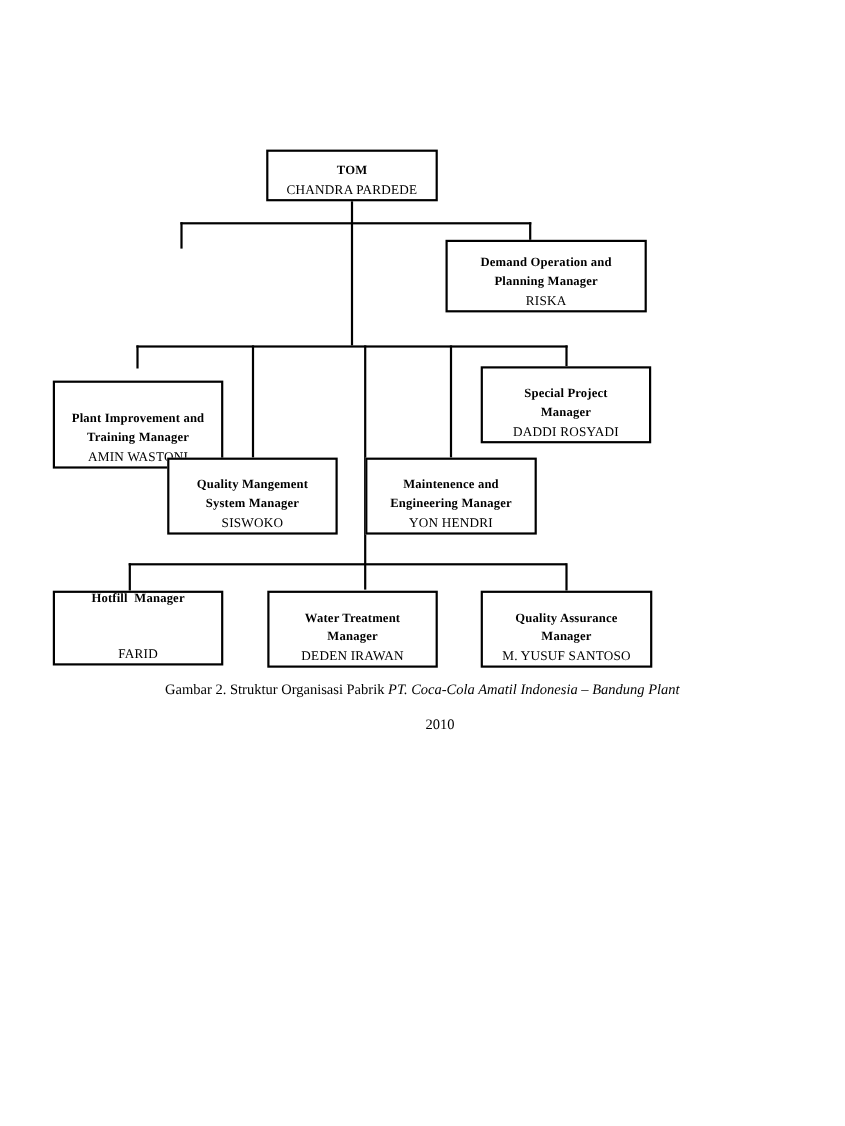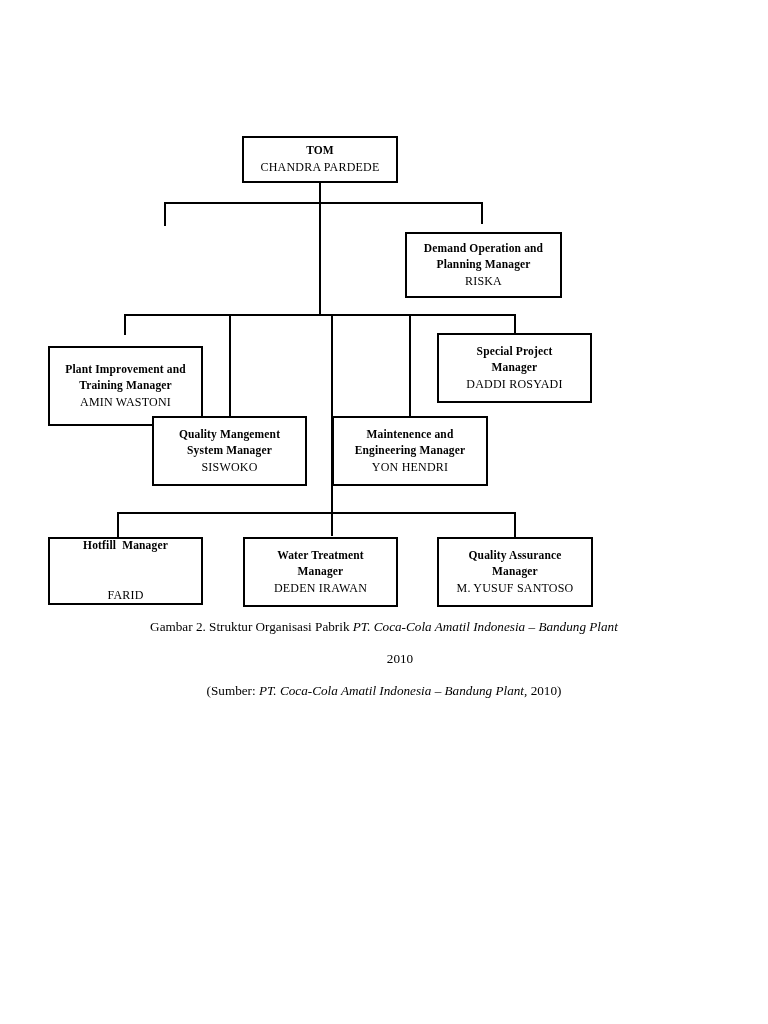--- a/index.html
+++ b/index.html
@@ -35,21 +35,21 @@
 
   
   .node {
     position: absolute;
     box-sizing: border-box;
     border: 2px solid #000000;
     background: #ffffff;
     display: flex;
     flex-direction: column;
     align-items: center;
-    justify-content: center;
+    justify-content: flex-end;
     text-align: center;
     line-height: 1.45;
     z-index: 5;
   }
   .node .title {
     font-weight: bold;
     font-size: 11.5px;
     letter-spacing: 0.15px;
     white-space: pre;
   }
@@ -102,21 +102,21 @@
   <div class="conn h" style="left:117px; top:512px; width:398px;"></div>
   <div class="conn v" style="left:117px; top:512px; height:25px;"></div>
   <div class="conn v" style="left:514px; top:512px; height:25px;"></div>
 
   <div class="node" style="left:242px; top:136px; width:156px; height:47px;">
     <div class="title">TOM</div>
     <div class="person">CHANDRA PARDEDE</div>
   </div>
 
 
-  <div class="node" style="left:405px; top:232px; width:157px; height:66px;">
+  <div class="node" style="left:405px; top:218px; width:183px; height:66px;">
     <div class="title">Demand Operation and</div>
     <div class="title2">Planning Manager</div>
     <div class="person">RISKA</div>
   </div>
 
   <div class="node" style="left:48px; top:346px; width:155px; height:80px;">
     <div class="title">Plant Improvement and</div>
     <div class="title2">Training Manager</div>
     <div class="person">AMIN WASTONI</div>
   </div>
@@ -154,14 +154,13 @@
     <div class="title">Quality Assurance</div>
     <div class="title2">Manager</div>
     <div class="person">M. YUSUF SANTOSO</div>
   </div>
 
 </div>
 
 <div id="caption">
   <div class="cap-line l1"><span>Gambar 2. Struktur Organisasi Pabrik </span><span class="ital">PT. Coca-Cola Amatil Indonesia –  Bandung Plant</span></div>
   <div class="cap-line l2">2010</div>
-  <div class="cap-line l3"><span>(Sumber: </span><span class="ital">PT. Coca-Cola Amatil Indonesia – Bandung Plant</span><span>, 2010)</span></div>
 </div>
 
 </body></html>

